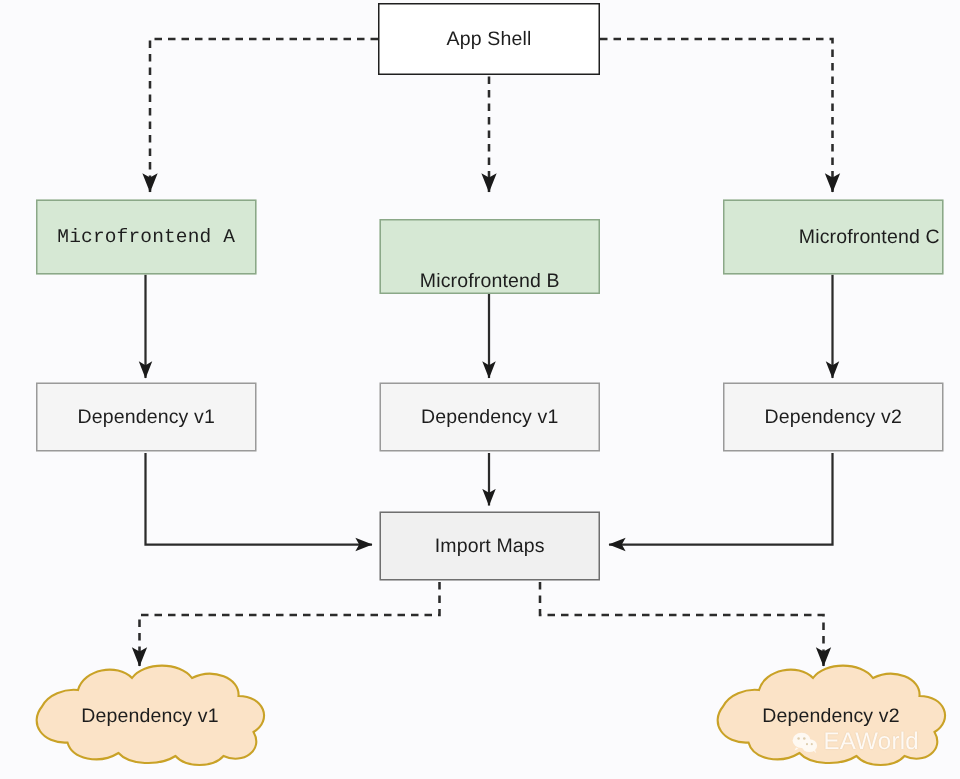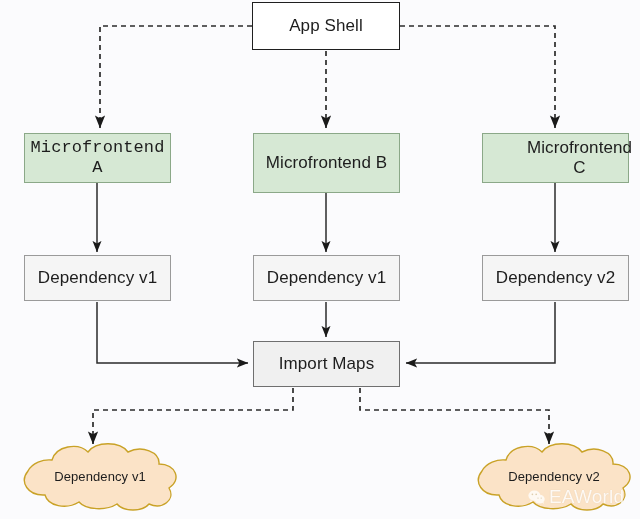--- a/index.html
+++ b/index.html
@@ -28,21 +28,21 @@
     height: 519px;
     pointer-events: none;
   }
   .node {
     position: absolute;
     box-sizing: border-box;
     display: flex;
     align-items: center;
     justify-content: center;
     text-align: center;
-    font-size: 17px;
+    font-size: 13px;
     color: #1d1d1d;
     line-height: 1.2;
     letter-spacing: 0.1px;
   }
   .node-box {
     border: 1px solid #9a9a9a;
     background: #f5f5f5;
   }
   .node-appshell {
     border: 1px solid #1f1f1f;
@@ -75,21 +75,21 @@
     left: 528px;
     top: 486px;
     display: flex;
     align-items: center;
     gap: 4px;
     z-index: 5;
     opacity: 0.82;
     pointer-events: none;
   }
   #watermark .wm-text {
-    font-size: 19px;
+    font-size: 16px;
     color: #ffffff;
     font-family: "Liberation Sans", sans-serif;
     letter-spacing: 0.2px;
     text-shadow: 0 0 1px rgba(160,120,70,0.35);
   }
   .wm-icon {
     width: 17px;
     height: 15px;
     position: relative;
     display: inline-block;
@@ -134,21 +134,21 @@
   </svg>
 
   <div class="node node-appshell" style="left:252px; top:2px; width:148px; height:48px;">
     <span>App Shell</span>
   </div>
 
   <div class="node node-green" style="left:24px; top:133px; width:147px; height:50px;font-family:Liberation Mono, monospace;">
     <span>Microfrontend A</span>
   </div>
 
-  <div class="node node-green" style="left:253px; top:133px; width:147px; height:60px;">
+  <div class="node node-green" style="left:253px; top:146px; width:147px; height:50px;align-items:flex-end;">
     <span>Microfrontend B</span>
   </div>
 
   <div class="node node-green" style="left:482px; top:133px; width:147px; height:50px;padding-left:48px;">
     <span>Microfrontend C</span>
   </div>
 
   <div class="node node-box" style="left:24px; top:255px; width:147px; height:46px;">
     <span>Dependency v1</span>
   </div>

